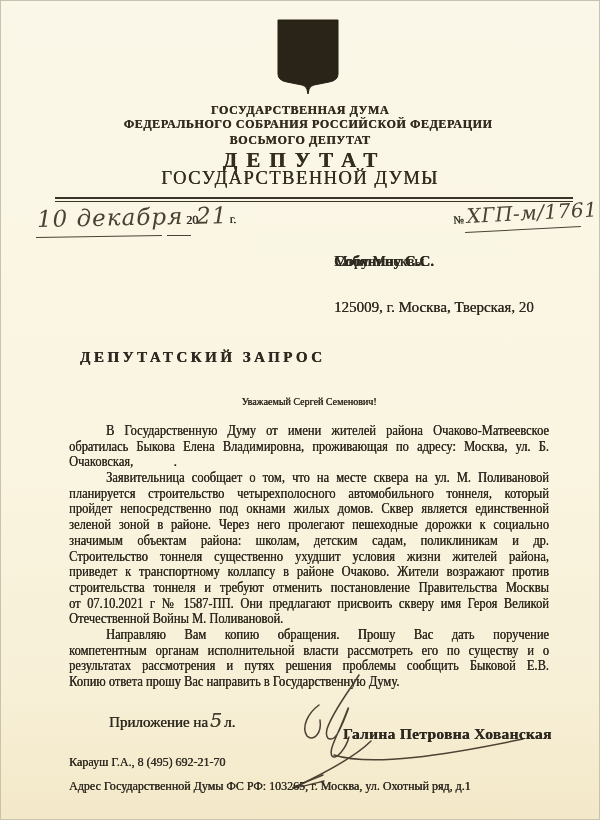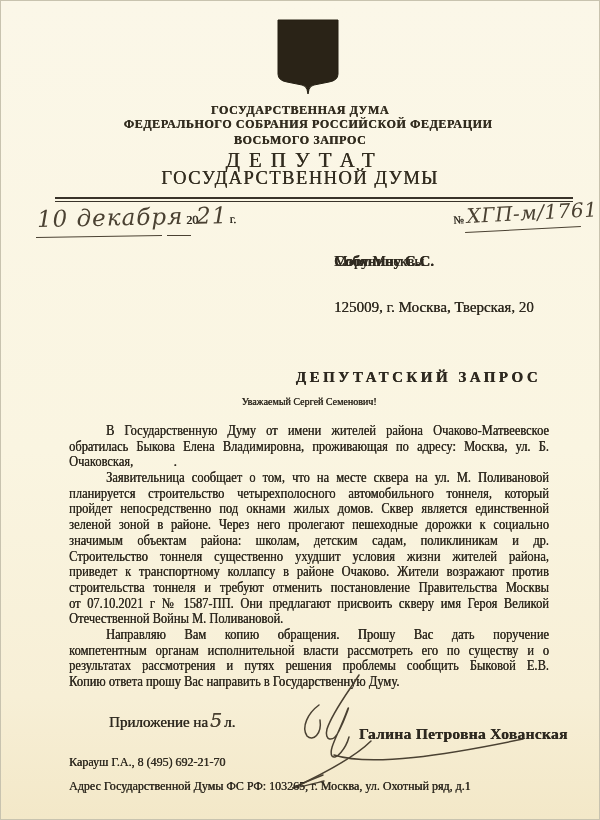--- a/index.html
+++ b/index.html
@@ -6,59 +6,59 @@
   body{width:600px;height:820px;font-family:"Liberation Serif",serif;}
   .page{
     position:relative;width:600px;height:820px;box-sizing:border-box;
     background:linear-gradient(180deg,#fbf7e8 0%,#faf5e1 55%,#f7efd6 85%,#f3e8c8 100%);
     border:1px solid #c8c3af;overflow:hidden;color:#2f2a20;
   }
   .abs{position:absolute;}
   .printed{text-shadow:0.35px 0 0 currentColor;}
   .hdr{left:0;right:0;text-align:center;font-weight:bold;color:#332d20;}
   .hdr-s{font-size:12px;letter-spacing:0.6px;}
-  .role1{left:0;right:0;text-align:center;font-weight:normal;font-size:21px;letter-spacing:9px;text-indent:9px;color:#332d20;}
+  .role1{left:0;right:0;text-align:center;font-weight:bold;font-size:21px;letter-spacing:9px;text-indent:9px;color:#332d20;}
   .role2{left:0;right:0;text-align:center;font-size:18.5px;letter-spacing:1.5px;line-height:18px;color:#332d20;}
   .rule{left:54px;width:518px;height:5px;border-top:2px solid #39332a;border-bottom:1px solid #39332a;box-sizing:border-box;}
   .hand{font-family:"DejaVu Serif",serif;font-style:italic;color:#4a4132;}
   .dateline{left:36px;top:203px;display:flex;align-items:baseline;transform:rotate(-1.2deg);}
   .date-hand{font-size:23px;letter-spacing:1px;}
   .small-print{font-size:12px;}
   .numline{left:452px;top:200px;display:flex;align-items:baseline;transform:rotate(-3deg);}
   .num-hand{font-size:20px;letter-spacing:0.5px;}
   .hline{height:1px;background:#4a4132;}
   .recip{left:333px;font-size:15px;}
-  .subject{left:60px;width:480px;text-align:right;font-weight:bold;font-size:15px;letter-spacing:3.5px;text-indent:3px;color:#2e2920;margin-top:20px;}
+  .subject{left:76px;width:480px;text-align:left;font-weight:bold;font-size:15px;letter-spacing:3.5px;text-indent:3px;color:#2e2920;}
   .salut{left:68px;width:480px;text-align:center;font-size:10px;}
   .bodytext{
     left:68px;top:422px;width:558px;
     transform:scaleX(0.86);transform-origin:left top;
     font-size:14.5px;line-height:15.7px;
   }
   .bline{text-align:justify;text-align-last:justify;height:15.7px;}
   .bline.first{text-indent:43px;}
   .bline.last{text-align-last:left;}
   .attach{left:108px;top:708px;font-size:15px;}
   .attach .hand{font-size:19px;margin:0 2px;}
-  .signame{left:342px;top:724px;font-weight:bold;font-size:15.5px;letter-spacing:0.3px;color:#2e2920;margin-left:16px;}
+  .signame{left:342px;top:724px;font-weight:bold;font-size:15.5px;letter-spacing:0.3px;color:#2e2920;}
   .footer{left:68px;font-size:12px;line-height:12px;}
   svg{display:block;}
 </style>
 </head>
 <body>
 
 <div class="page">
 
   <svg class="abs" style="left:276px;top:18px;" width="62" height="78" viewBox="0 0 62 78">
     <path d="M1,1 H61 V55 Q61,61.5 52,63 L37,66 Q33,66.8 32,70.5 L31,75 L30,70.5 Q29,66.8 25,66 L10,63 Q1,61.5 1,55 Z" fill="#2a2317" stroke="#241f13" stroke-width="1"></path>
   </svg>
 
   <div class="abs hdr hdr-s printed" style="top:102px;">ГОСУДАРСТВЕННАЯ ДУМА</div>
   <div class="abs hdr hdr-s printed" style="top:116px;padding-left:16px;">ФЕДЕРАЛЬНОГО СОБРАНИЯ РОССИЙСКОЙ ФЕДЕРАЦИИ</div>
-  <div class="abs hdr hdr-s printed" style="top:132px;">ВОСЬМОГО ЗАПРОС</div>
+  <div class="abs hdr hdr-s printed" style="top:132px;">ВОСЬМОГО ДЕПУТАТ</div>
   <div class="abs role1 printed" style="top:147px;">ДЕПУТАТ</div>
   <div class="abs role2 printed" style="top:168px;">ГОСУДАРСТВЕННОЙ ДУМЫ</div>
 
   <div class="abs rule" style="top:196px;"></div>
 
   <div class="abs dateline">
     <span class="hand date-hand">10 декабря</span>
     <span class="small-print printed" style="margin-left:3px;">20</span>
     <span class="hand date-hand" style="margin-left:-2px;">21</span>
     <span class="small-print printed" style="margin-left:2px;">г.</span>

